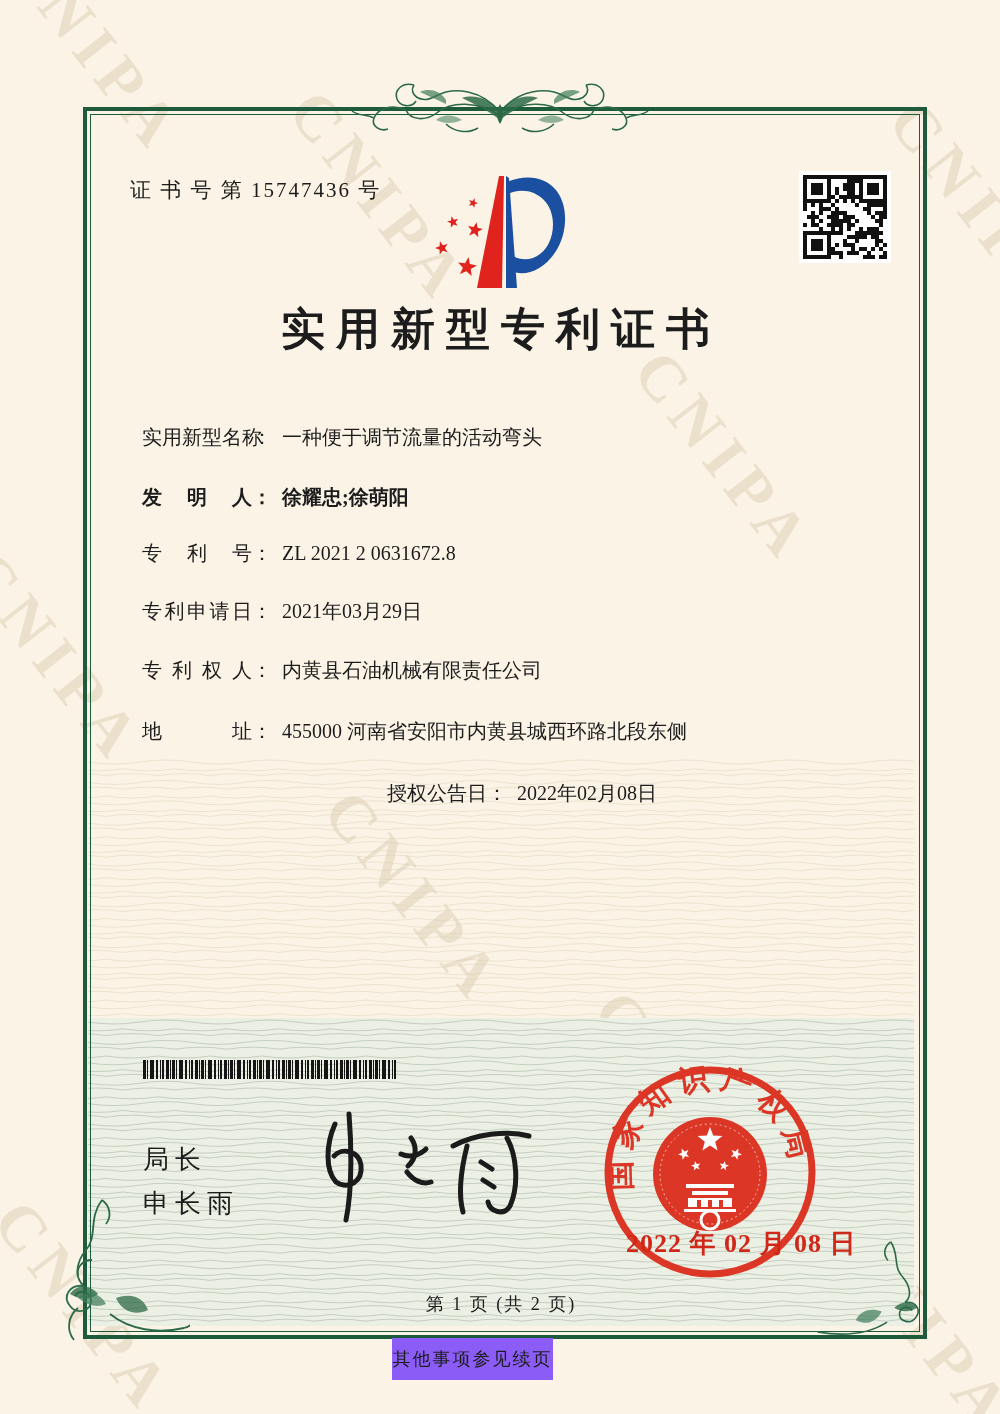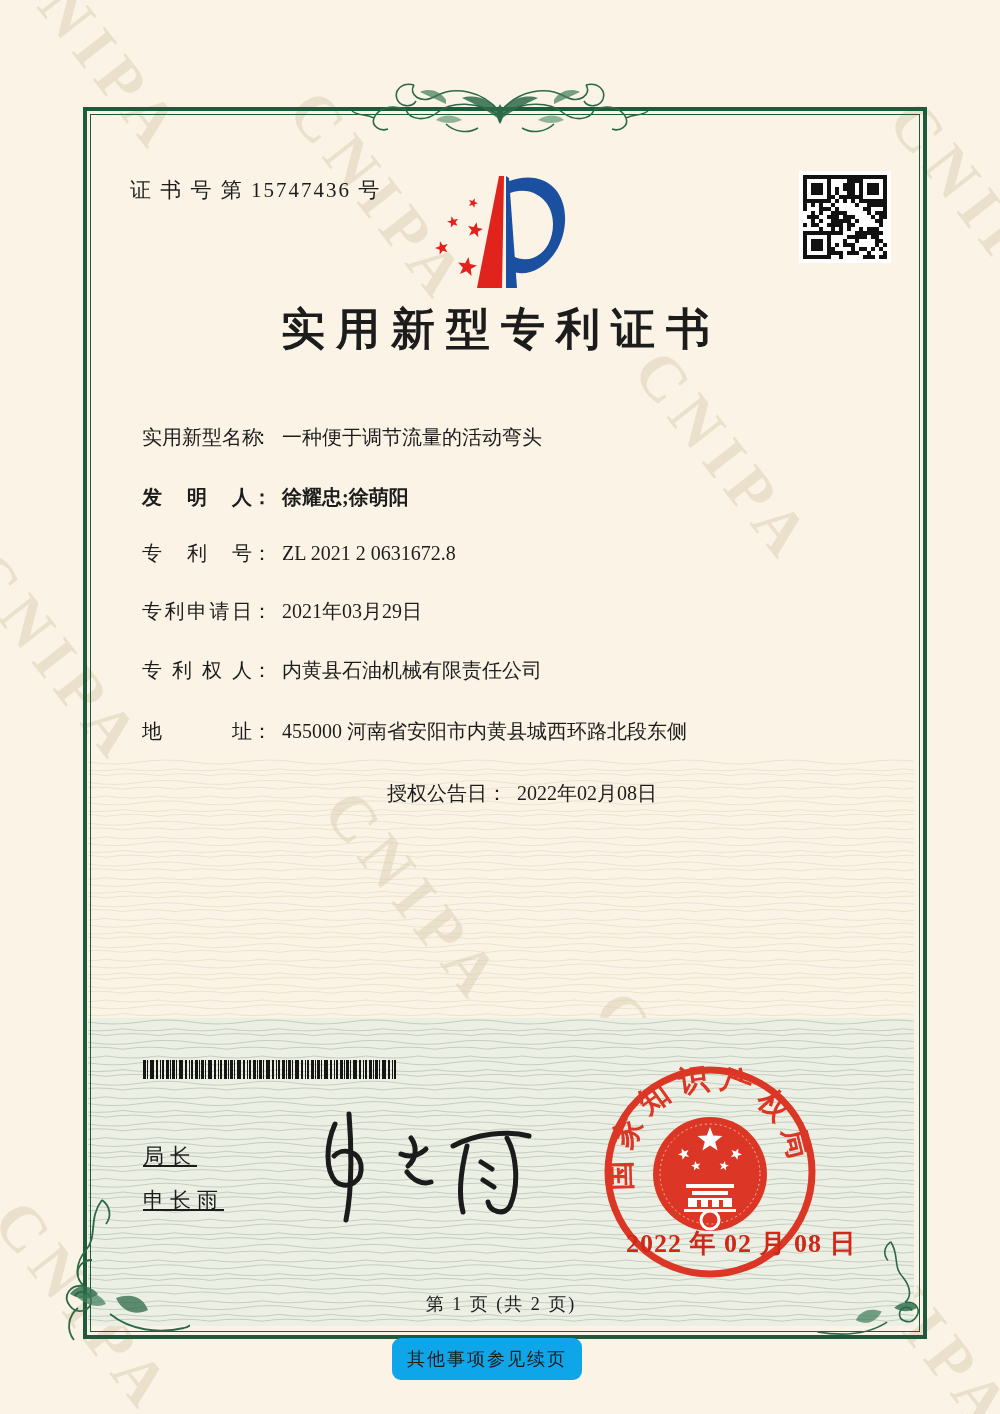--- a/index.html
+++ b/index.html
@@ -45,31 +45,31 @@
   .paras{
     left:128px;top:828px;width:748px;font-size:20px;line-height:30px;
     text-align:justify;z-index:5;
   }
   .paras p{margin:0;text-indent:2.5em;}
   .waves-svg{z-index:1;}
   .barcode{
     left:143px;top:1060px;width:260px;height:19px;display:flex;align-items:stretch;z-index:5;
   }
   .barcode div{background:#151515;height:100%;flex:none;}
-  .director{left:143px;font-size:21px;letter-spacing:6px;z-index:5;text-decoration:underline;}
+  .director{left:143px;font-size:26px;letter-spacing:6px;z-index:5;}
   .sig{left:295px;top:1108px;z-index:5;}
   .seal{left:600px;top:1062px;z-index:6;opacity:.95;}
   .seal-date{
     left:626px;top:1226px;width:200px;font-size:26px;letter-spacing:1px;
     color:#cf2718;font-weight:bold;z-index:7;white-space:nowrap;
   }
   .page-info{left:83px;top:1292px;width:836px;text-align:center;font-size:18px;letter-spacing:2px;z-index:5;}
   .foot-note{
-    left:392px;top:1338px;width:190px;height:42px;background:#0ea5e9;
-    text-align:center;line-height:42px;font-size:18px;letter-spacing:2px;z-index:5;border-radius:9px;
+    left:392px;top:1338px;width:161px;height:42px;background:#8b5cf6;
+    text-align:center;line-height:42px;font-size:18px;letter-spacing:2px;z-index:5;
   }
   .ornament{z-index:4;pointer-events:none;}
 </style>
 </head>
 <body>
 
 <div class="wm" style="left:-30px;top:10px;">CNIPA</div>
 <div class="wm" style="left:255px;top:160px;">CNIPA</div>
 <div class="wm" style="left:855px;top:170px;">CNIPA</div>
 <div class="wm" style="left:600px;top:420px;">CNIPA</div>

